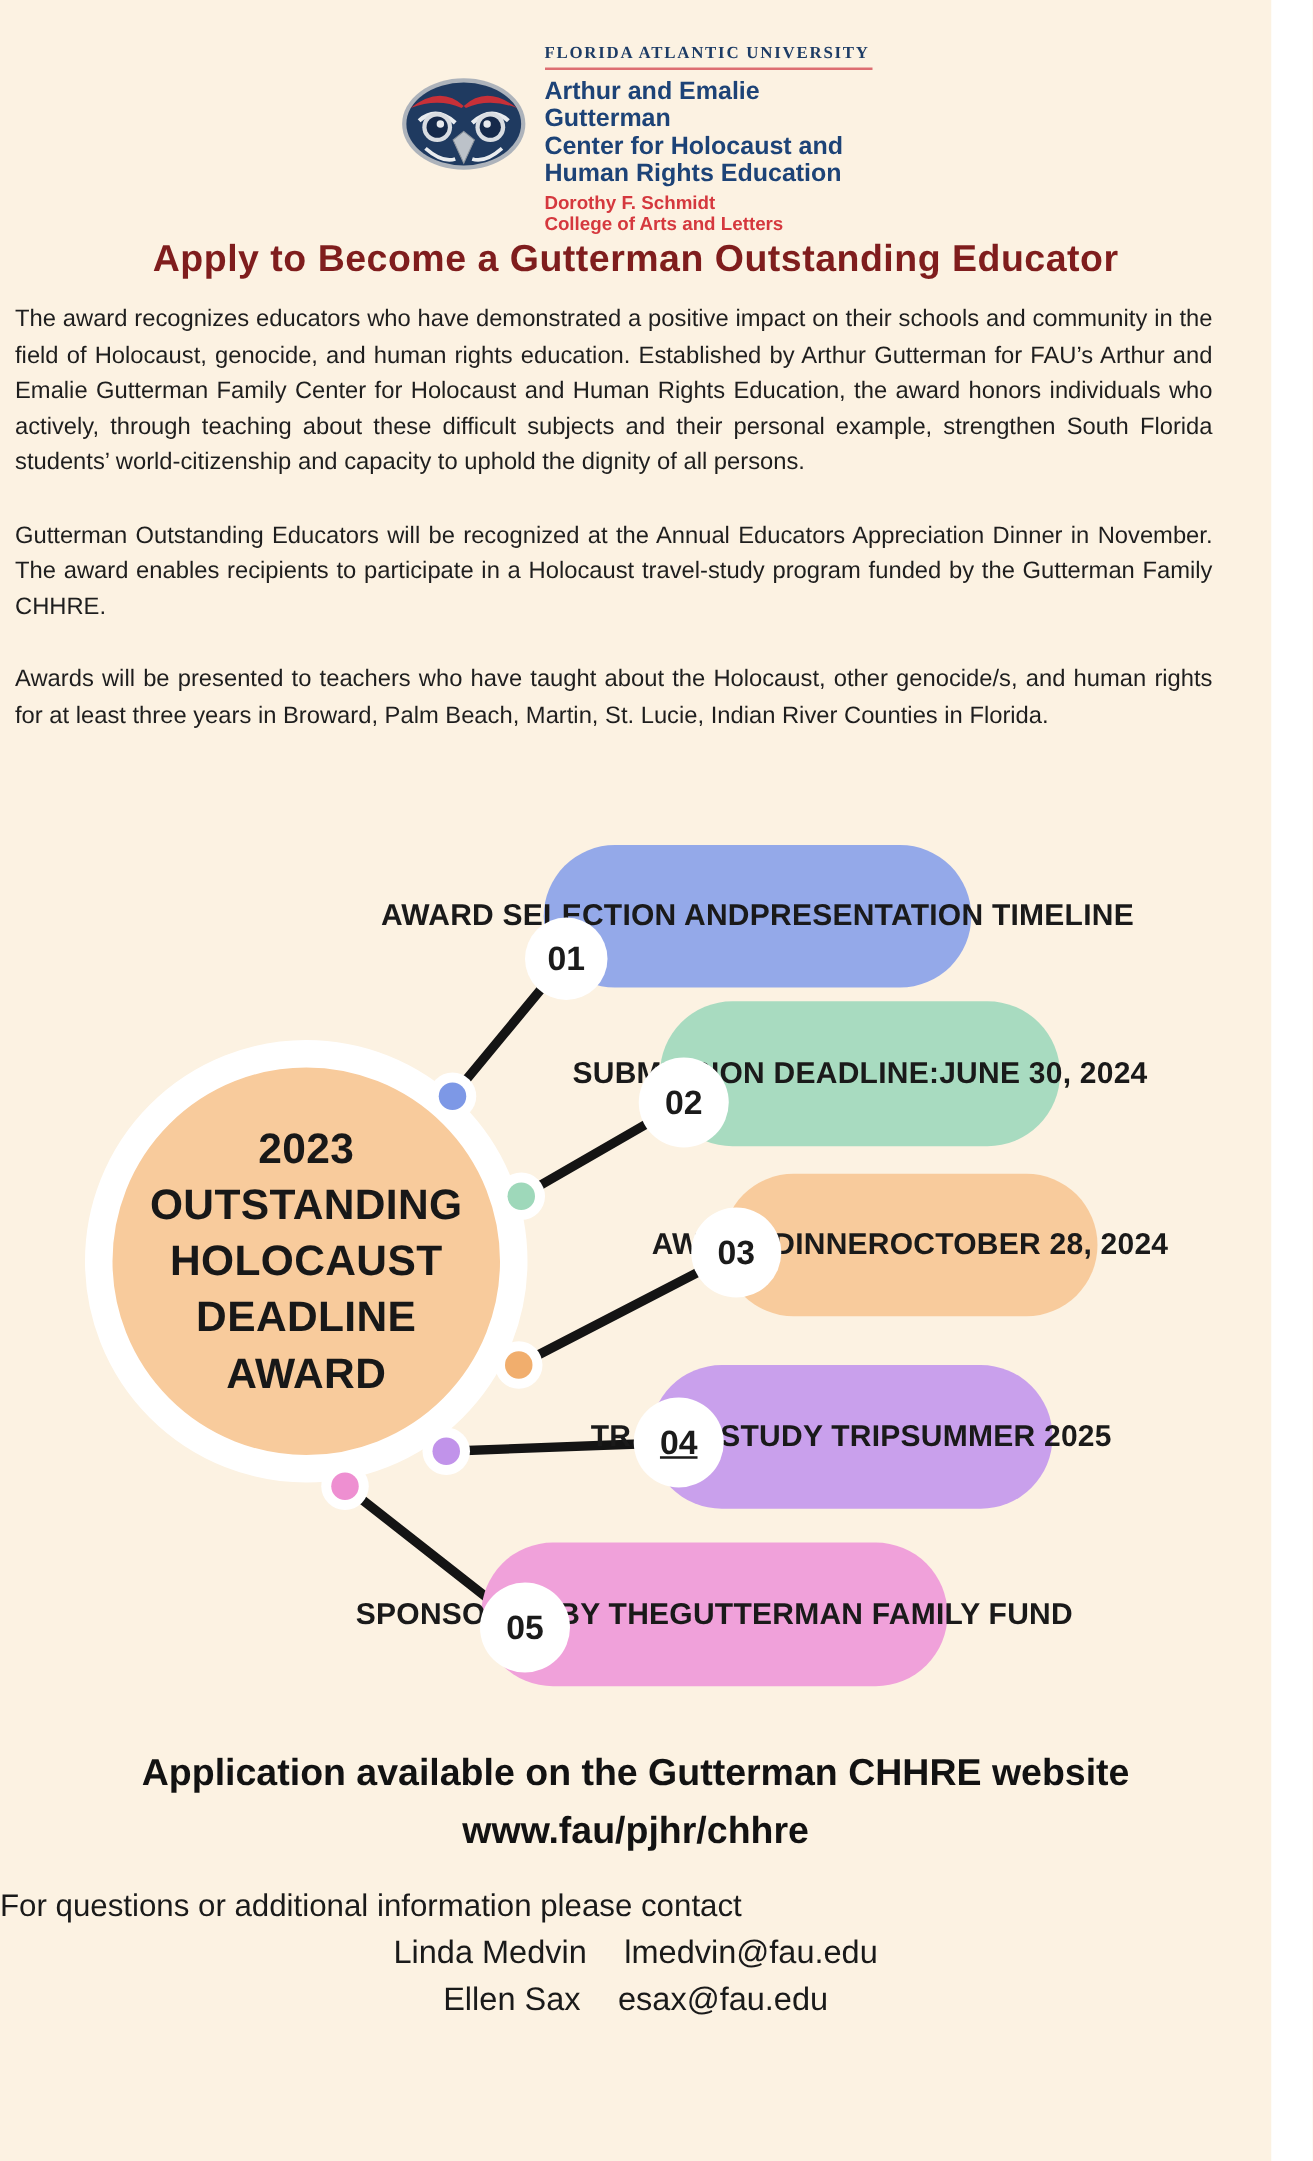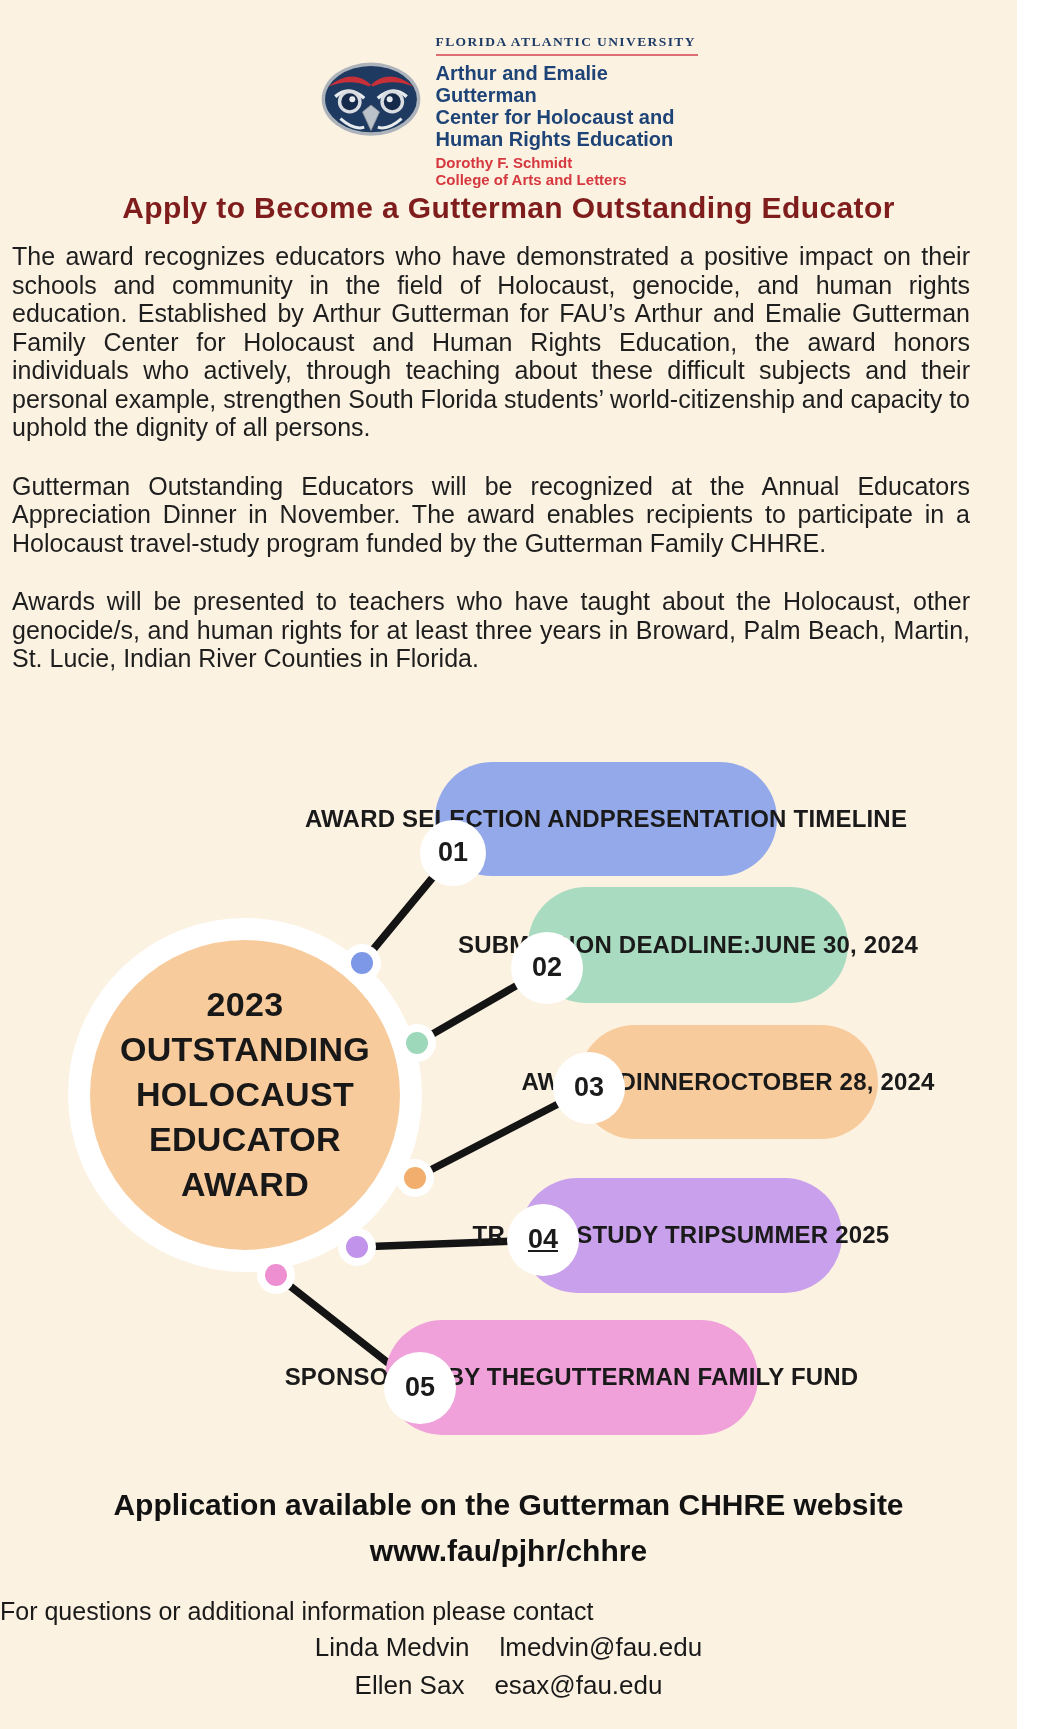--- a/index.html
+++ b/index.html
@@ -16,21 +16,21 @@
   .university { font-family: "Liberation Serif", serif; font-weight: bold;
                 font-size: 13.5px; letter-spacing: 1.4px; color: #1d3c66; white-space: nowrap; }
   .red-rule { height: 2px; background: #dd6e72; margin: 4px 0 6px 0; }
   .center-name div { font-size: 20px; line-height: 22px; font-weight: 600; color: #1d4377; }
   .college { margin-top: 4px; }
   .college div { font-size: 15px; line-height: 17px; font-weight: 600; color: #d5383e; }
 
   
   .title { margin: 26px 12px 0 12px; text-align: center; font-size: 30px;
            line-height: 40px; font-weight: bold; color: #7f1d1d; letter-spacing: 0.4px; }
-  .body-p { margin: 14px 47px 0 12px; font-size: 25px; line-height: 28.5px;
+  .body-p { margin: 14px 47px 0 12px; font-size: 19px; line-height: 28.5px;
             color: #1e1e1e; text-align: justify; }
   .body-p + .body-p { margin-top: 30px; }
 
   
   .diagram { position: relative; width: 1017px; height: 785px; margin-top: 2px; }
   .center-circle { position: absolute; left: 68px; top: 243px; width: 354px; height: 354px;
                    border-radius: 50%; background: #f8cb9c; border: 22px solid #ffffff;
                    z-index: 1; display: flex; align-items: center; justify-content: center; }
   .center-text { text-align: center; font-size: 34px; line-height: 45px; font-weight: bold;
                  color: #181818; letter-spacing: 0.3px; }
@@ -106,21 +106,21 @@
     <p class="body-p">The award recognizes educators who have demonstrated a positive impact on their schools and community in the field of Holocaust, genocide, and human rights education. Established by Arthur Gutterman for FAU’s Arthur and Emalie Gutterman Family Center for Holocaust and Human Rights Education, the award honors individuals who actively, through teaching about these difficult subjects and their personal example, strengthen South Florida students’ world-citizenship and capacity to uphold the dignity of all persons.</p>
     <p class="body-p">Gutterman Outstanding Educators will be recognized at the Annual Educators Appreciation Dinner in November. The award enables recipients to participate in a Holocaust travel-study program funded by the Gutterman Family CHHRE.</p>
     <p class="body-p">Awards will be presented to teachers who have taught about the Holocaust, other genocide/s, and human rights for at least three years in Broward, Palm Beach, Martin, St. Lucie, Indian River Counties in Florida.</p>
 
     <div class="diagram">
       <div class="center-circle">
         <div class="center-text">
           <div>2023</div>
           <div>OUTSTANDING</div>
           <div>HOLOCAUST</div>
-          <div>EDUCATOR</div>
+          <div>DEADLINE</div>
           <div>AWARD</div>
         </div>
       </div>
 
       <svg class="connectors" width="1017" height="785" viewBox="0 0 1017 785">
         <g stroke="#141414" stroke-width="7.5" stroke-linecap="round">
           <line x1="362" y1="288" x2="453" y2="178"></line>
           <line x1="417" y1="368" x2="547" y2="293"></line>
           <line x1="415" y1="503" x2="589" y2="413"></line>
           <line x1="357" y1="572" x2="543" y2="565"></line>

